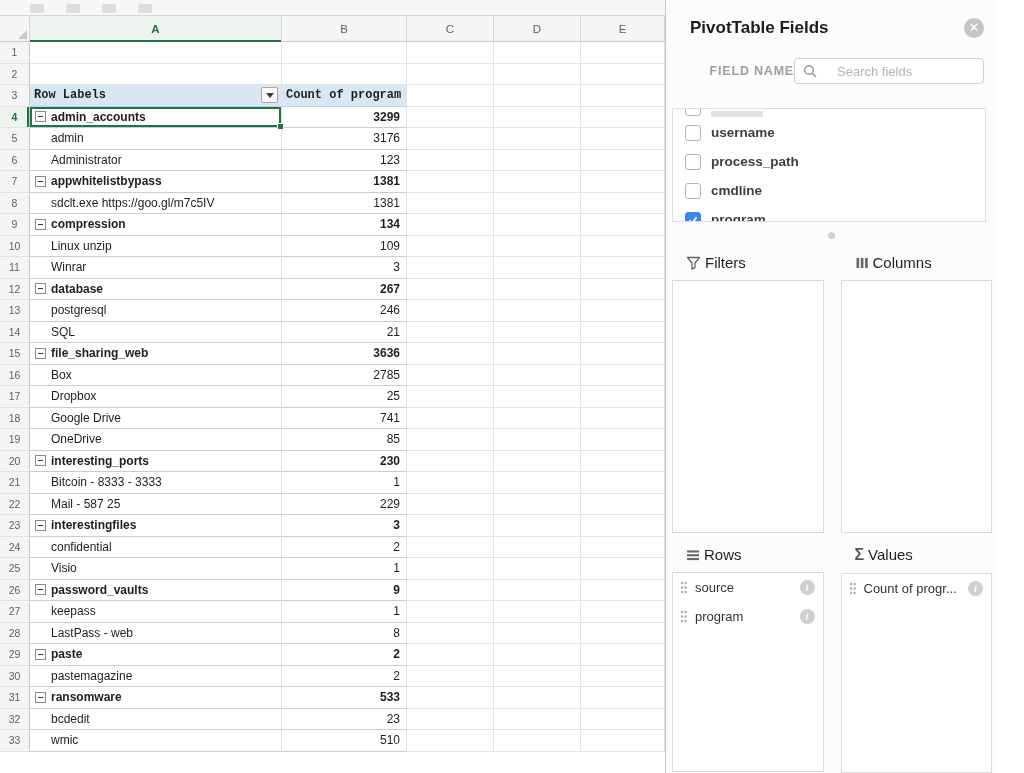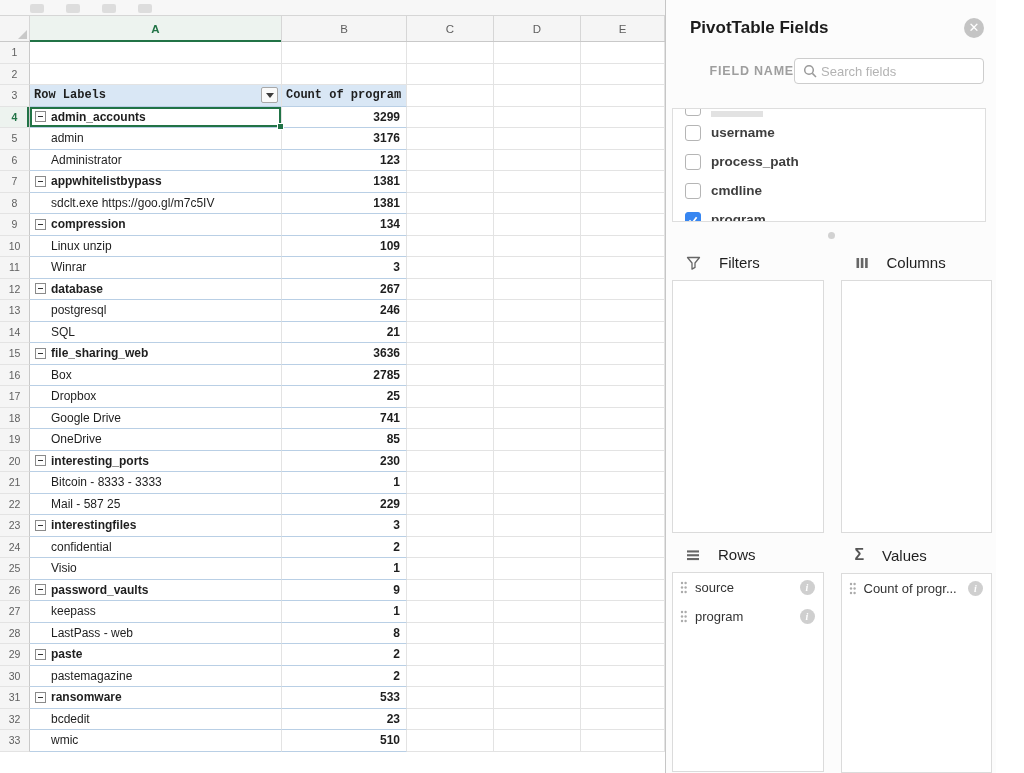--- a/index.html
+++ b/index.html
@@ -28,21 +28,21 @@
     border-bottom:1px solid #E3E3E3; font-size:10.5px; color:#5F5F5F;
     display:flex; align-items:center; justify-content:center; }
   .rowhead.sel { color:#217346; font-weight:700; background:#EDF3EF; box-shadow:inset -2px 0 0 #217346; }
 
   .cell { border-right:1px solid #E3E3E3; border-bottom:1px solid #E3E3E3;
     font-size:12px; color:#1E1E1E; display:flex; align-items:center;
     padding:0 4px; white-space:nowrap; overflow:hidden; position:relative; }
   .cA{width:252px;} .cB{width:125px;} .cC{width:87px;} .cD{width:87px;} .cE{width:84px;}
   .cell.pivot { border-bottom-color:#B9CFE5; }
   .cell.phead { background:#D9E7F5; font-weight:700;font-family:Liberation Mono, monospace; }
-  .cell.val { justify-content:flex-end; padding-right:6px;font-weight:bold; }
+  .cell.val { justify-content:flex-end; padding-right:6px; }
   .cell.bold { font-weight:700; }
   .itemlabel { padding-left:17px; }
 
   .collapse { display:inline-block; width:11px; height:11px; border:1px solid #8A8A8A;
     background:#FDFDFD; margin:0 5px 0 1px; position:relative; flex:0 0 auto; }
   .collapse::after { content:""; position:absolute; left:2px; right:2px; top:4px; height:1px; background:#333; }
 
   .filterbtn { position:absolute; right:3px; top:2px; width:17px; height:16px;
     background:#FAFAFA; border:1px solid #A8A8A8; border-radius:2px;
     display:flex; align-items:center; justify-content:center; }
@@ -59,40 +59,40 @@
   .p-title-row { display:flex; align-items:center; justify-content:space-between;
     padding:18px 12px 6px 24px; }
   .p-title { font-size:17px; font-weight:700; color:#1C1C1C; }
   .closebtn { width:20px; height:20px; border-radius:50%; background:#C4C4C4; color:#fff;
     font-size:13px; line-height:19px; text-align:center; }
 
   .fieldname-row { display:flex; align-items:center; justify-content:flex-end;
     padding:14px 12px 10px 30px; }
   .fieldname { font-size:12.5px; font-weight:700; color:#9E9E9E; letter-spacing:.8px; }
   .search { width:190px; height:26px; border:1px solid #CDCDCD; border-radius:4px; background:#fff;
-    display:flex; align-items:center; gap:4px; padding:0 8px; }
+    display:flex; align-items:center; gap:20px; padding:0 8px; }
   .search input { border:none; outline:none; flex:1; font-size:13px; color:#333; background:transparent;
     font-family:"Liberation Sans","DejaVu Sans",sans-serif; min-width:0; }
   .search input::placeholder { color:#B3B3B3; }
 
   .fieldlist { margin:14px 10px 0 6px; border:1px solid #DEDEDE; background:#fff;
     height:154px; overflow:hidden; }
   .field-partial { height:9px; overflow:hidden; position:relative; }
   .field-partial .cb { position:absolute; left:12px; top:-9px; }
   .field-partial .txtblur { position:absolute; left:38px; top:2px; width:52px; height:6px; background:#E2E2E2; }
   .fielditem { display:flex; align-items:center; height:29px; padding-left:12px; gap:10px;font-weight:bold; }
   .fielditem .lbl { font-size:13.5px; color:#3E3E3E; }
   .cb { width:16px; height:16px; border-radius:3px; border:1px solid #B5B5B5; background:#fff;
     flex:0 0 auto; display:flex; align-items:center; justify-content:center; }
   .cb.checked { background:#3786F1; border-color:#3786F1; }
 
   .divider-dot { width:7px; height:7px; border-radius:50%; background:#D2D2D2; margin:10px auto 2px auto; flex:0 0 auto; }
 
   .areas { display:grid; grid-template-columns:1fr 1fr; column-gap:17px; padding:0 4px 0 6px; }
-  .area-head { display:flex; align-items:center; gap:18px; margin:13px 0 9px 14px; }
+  .area-head { display:flex; gap:4px; margin:13px 0 9px 14px; }
   .area-label { font-size:15px; color:#1F1F1F; }
   .area-box { border:1px solid #DBDBDB; background:#fff; height:253px; overflow:hidden; }
   .area-box.short { height:200px; }
   .pill { display:flex; align-items:center; height:29px; padding:0 8px 0 7px; gap:7px; }
   .pill .lbl { font-size:13px; color:#333; white-space:nowrap; overflow:hidden; }
   .info { margin-left:auto; width:15px; height:15px; border-radius:50%; background:#CFCFCF; color:#fff;
     font-size:10px; font-weight:700; font-style:italic; font-family:"Liberation Serif",serif;
     display:flex; align-items:center; justify-content:center; flex:0 0 auto; }
   .sigma { font-size:16px; color:#555; font-weight:700; }
   .icon { display:flex; align-items:center; }

